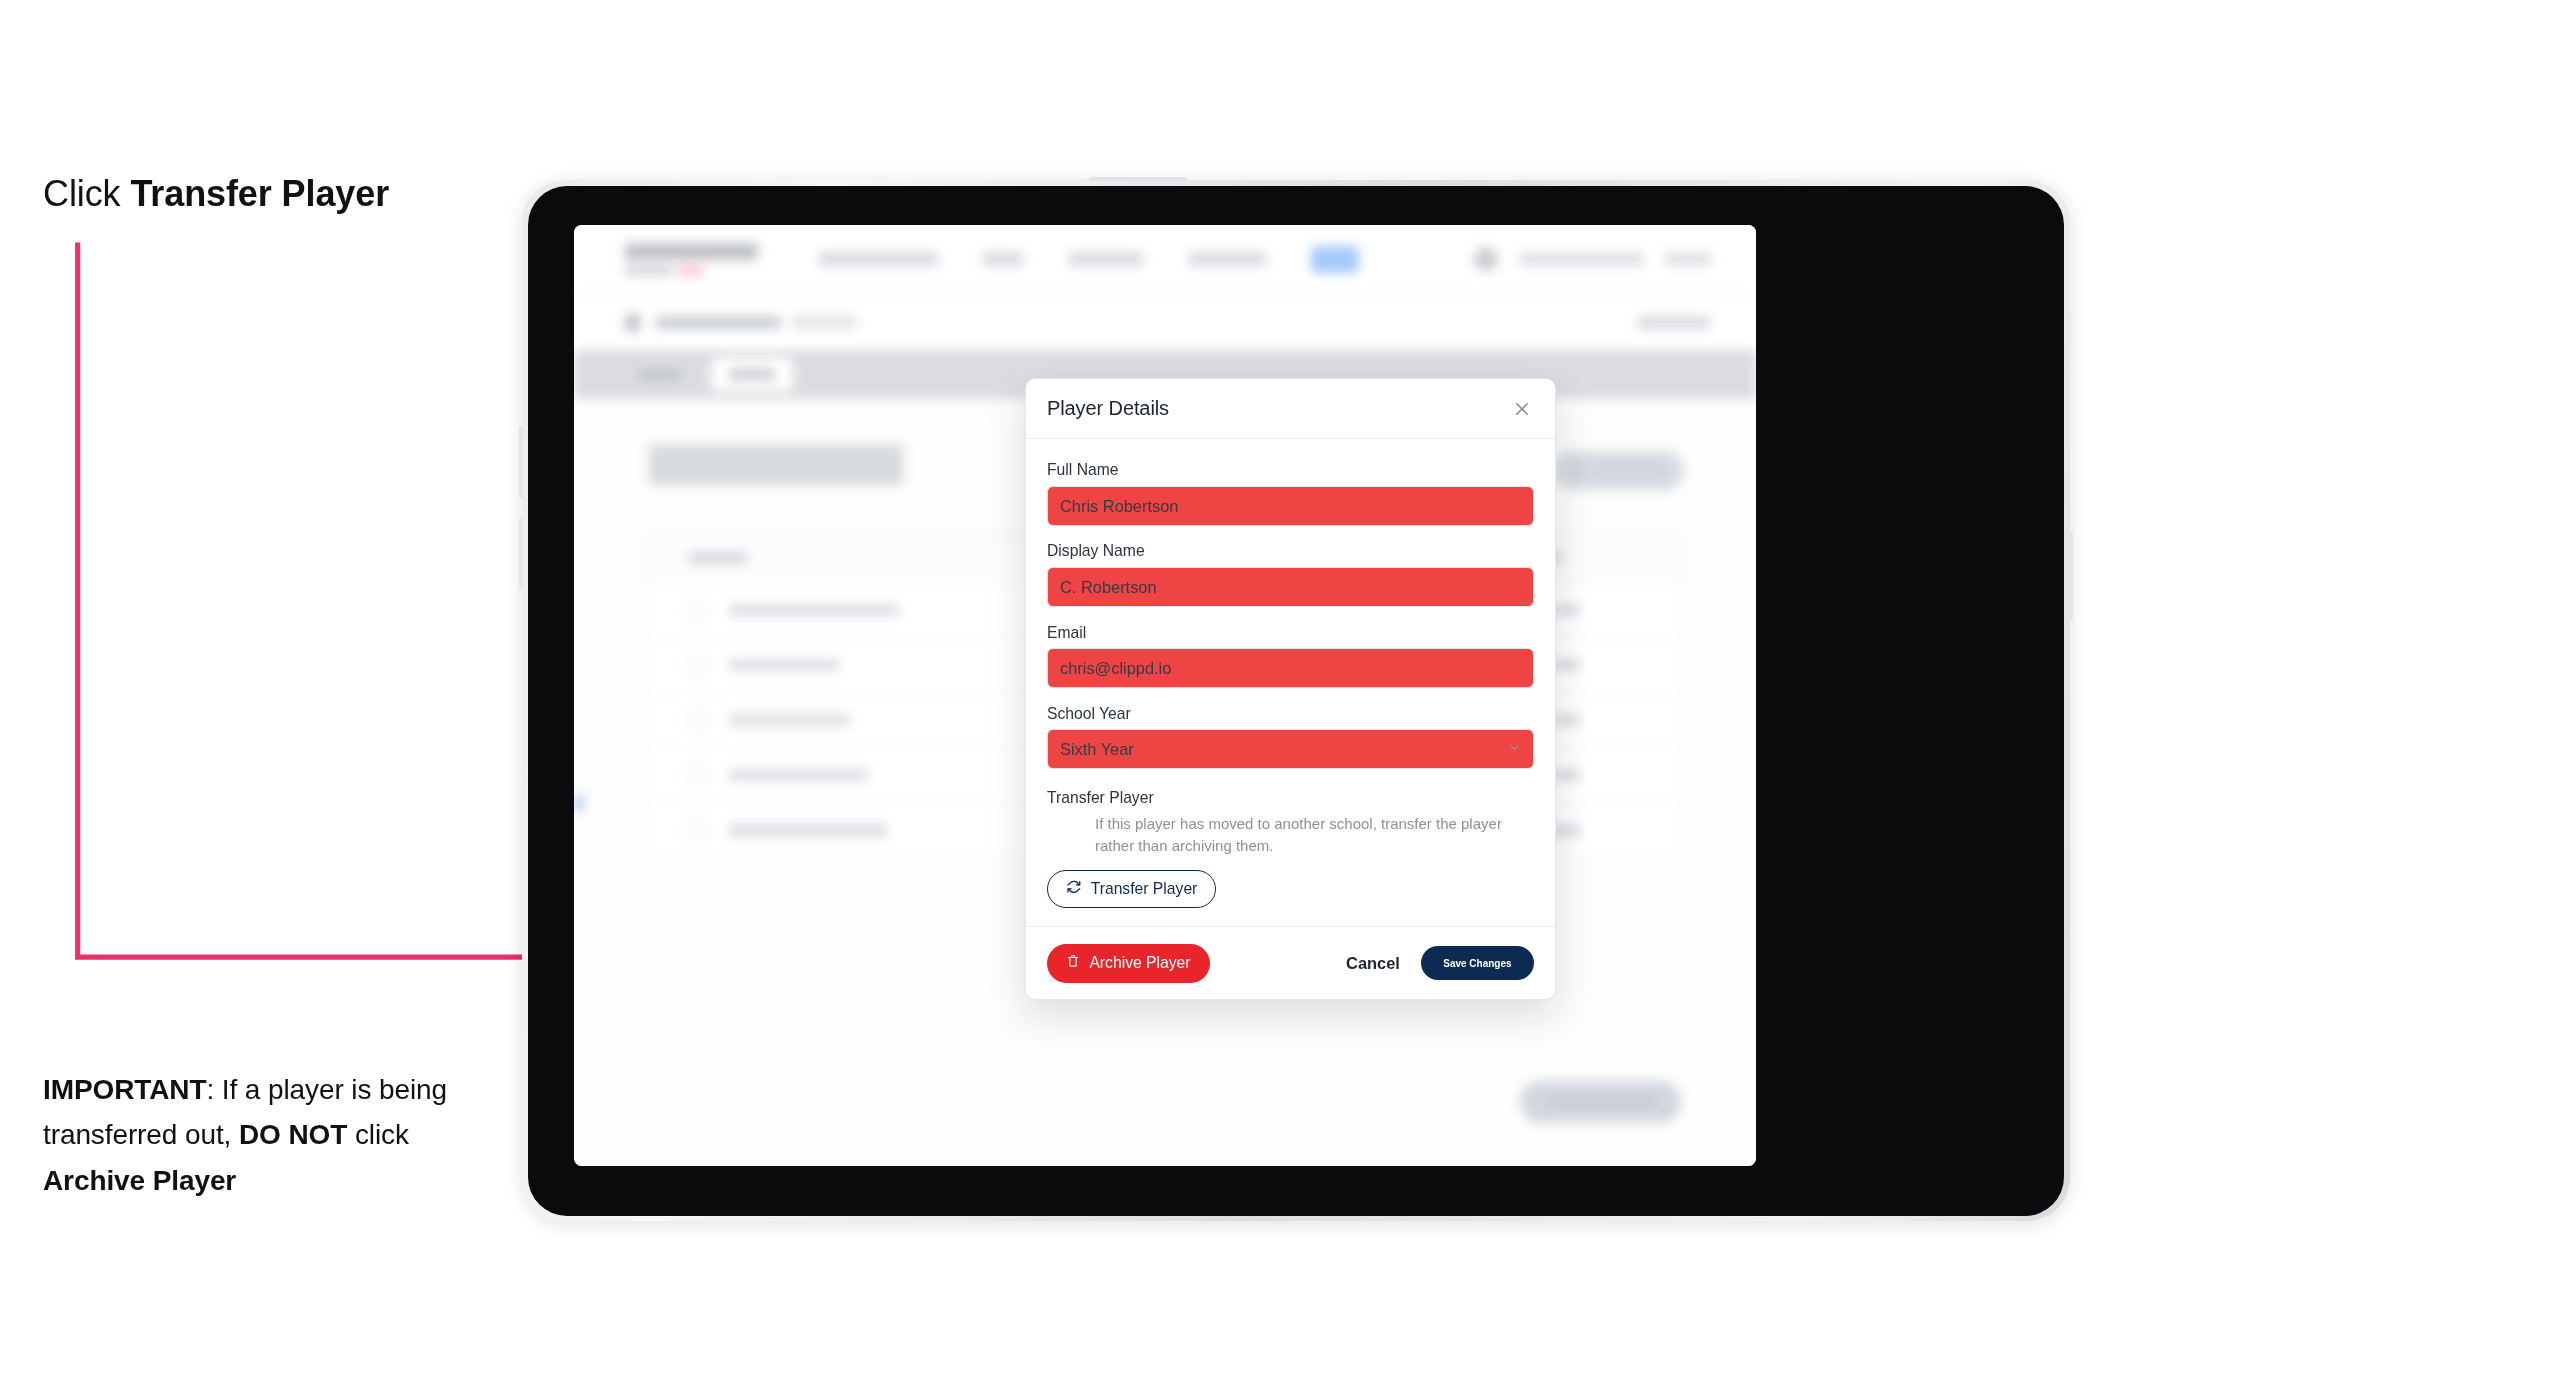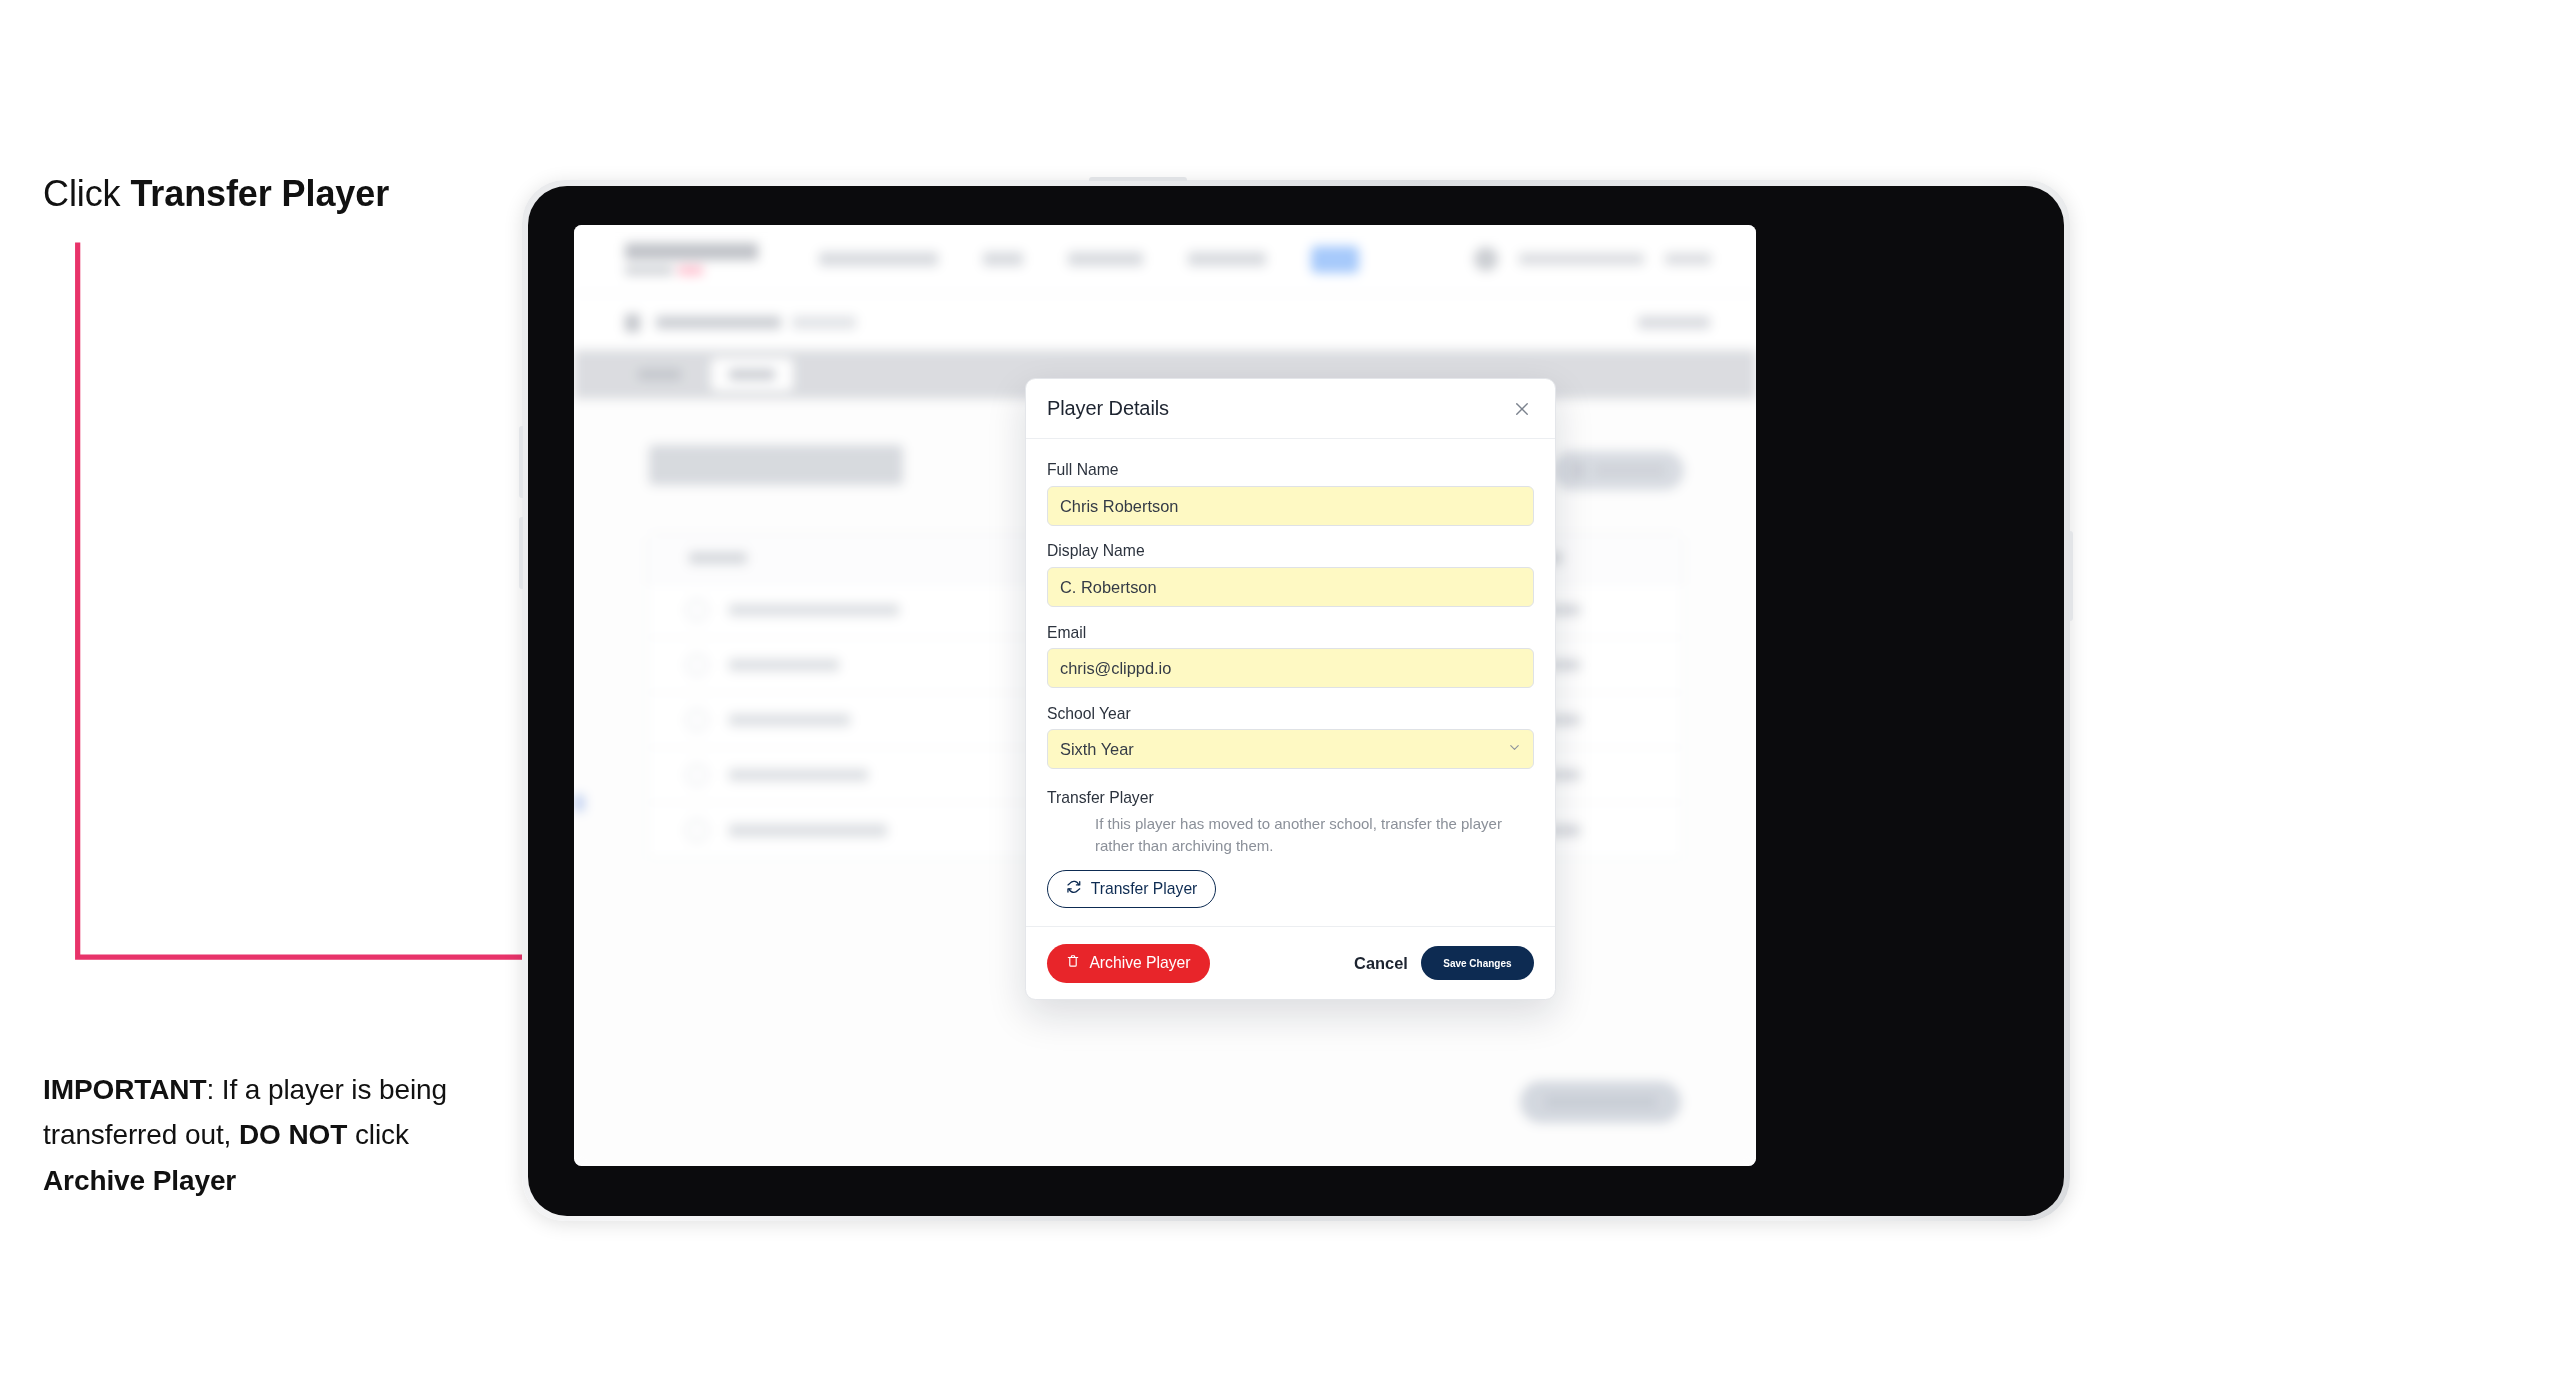--- a/index.html
+++ b/index.html
@@ -242,21 +242,21 @@
     display: block;
     font-size: 15.7px;
     color: #2c333e;
     margin-bottom: 6.7px;
   }
   .field-input {
     width: 100%;
     height: 40px;
     border: 0.7px solid #dfe2e6;
     border-radius: 6px;
-    background: #fef9c3;
+    background: #ef4444;
     padding: 0 12px;
     font-size: 16.4px;
     color: #343b46;
     font-family: "Liberation Sans", sans-serif;
     outline: none;
   }
   .select-wrap { position: relative; }
   .select-wrap .chev {
     position: absolute; right: 12px; top: 50%;
     transform: translateY(-50%);
@@ -291,21 +291,21 @@
     display: inline-flex; align-items: center; gap: 9px;
     background: #e8252a;
     color: #ffffff;
     border: none;
     font-size: 15.7px;
     padding: 10.4px 19.4px;
     border-radius: 19.4px;
     cursor: pointer;
     font-family: "Liberation Sans", sans-serif;
   }
-  .footer-right { margin-left: auto; display: flex; align-items: center; gap: 13px; }
+  .footer-right { margin-left: auto; display: flex; align-items: center; gap: 21px; }
   .cancel-btn {
     background: transparent; border: none;
     font-size: 16.4px; font-weight: 700; color: #1d2430;
     cursor: pointer;
     font-family: "Liberation Sans", sans-serif;
   }
   .save-btn {
     background: #0d2b52; color: #fff; border: none;
     font-size: 10px; font-weight: 700;
     padding: 11.2px 22.4px; border-radius: 19.4px;

